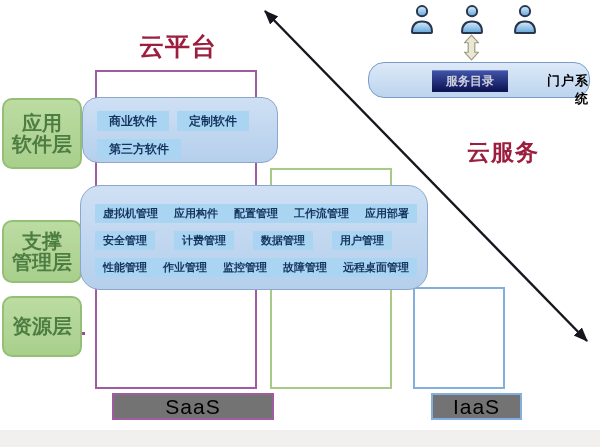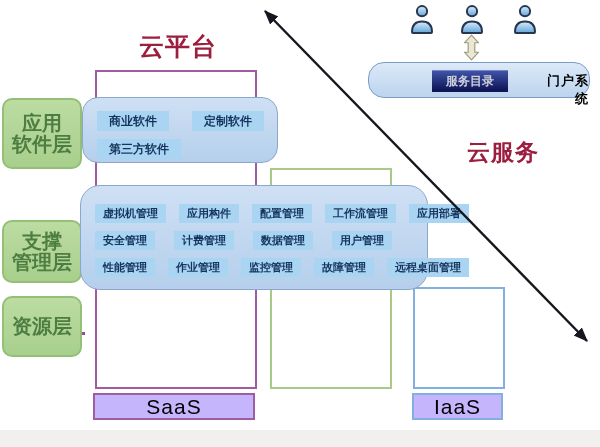--- a/index.html
+++ b/index.html
@@ -35,34 +35,34 @@
   
   .bluebox{
     position:absolute;
     background:linear-gradient(180deg,#cfe0f4 0%,#b5cfec 100%);
     border:1px solid #8ba7cb;
     box-sizing:border-box;
   }
   .c-app{left:82px;top:97px;width:196px;height:66px;border-radius:16px;padding:13px 0 0 14px;}
   .c-mgmt{left:80px;top:185px;width:348px;height:105px;border-radius:20px;padding:18px 0 0 14px;}
   .c-res{left:83px;top:308px;width:425px;height:57px;border-radius:16px;padding:21px 0 0 32px;}
-  .chiprow{display:flex;gap:13px;margin-bottom:8px;align-items:flex-start;}
-  .chiprow.wide{gap:23px;}
+  .chiprow{display:flex;margin-bottom:8px;align-items:flex-start;}
+  .chiprow.wide{gap:8px;}
   .chip{
     background:#a9d4f2;color:#15355e;font-weight:bold;font-size:11px;
     padding:3px 8px;white-space:nowrap;line-height:13px;
   }
   .c-app .chip{font-size:12px;padding:3px 12px;line-height:14px;}
   .c-res .chip{font-size:12px;padding:3px 10px;line-height:14px;}
   .c-res .chiprow{gap:14px;}
   
   .stacklabel{
-    position:absolute;top:393px;height:27px;background:#c4b5fd;
+    position:absolute;top:393px;height:27px;background:#737373;
     display:flex;align-items:center;justify-content:center;
-    font-size:21px;color:#000;box-sizing:border-box;letter-spacing:1px;
+    font-size:21px;color:#000;box-sizing:border-box;letter-spacing:1px;margin-left:19px;
   }
   .sl-saas{left:93px;width:162px;border:2px solid #a05ca0;}
   .sl-paas{left:270px;width:120px;border:2px solid #a9c987;}
   .sl-iaas{left:412px;width:91px;border:2px solid #82aee0;}
   
   .person{position:absolute;top:4px;width:28px;height:30px;}
   .p1{left:408px}.p2{left:458px}.p3{left:511px}
   .varrow{position:absolute;left:463px;top:34px;width:17px;height:27px;}
   .portal{
     position:absolute;left:368px;top:62px;width:222px;height:36px;

